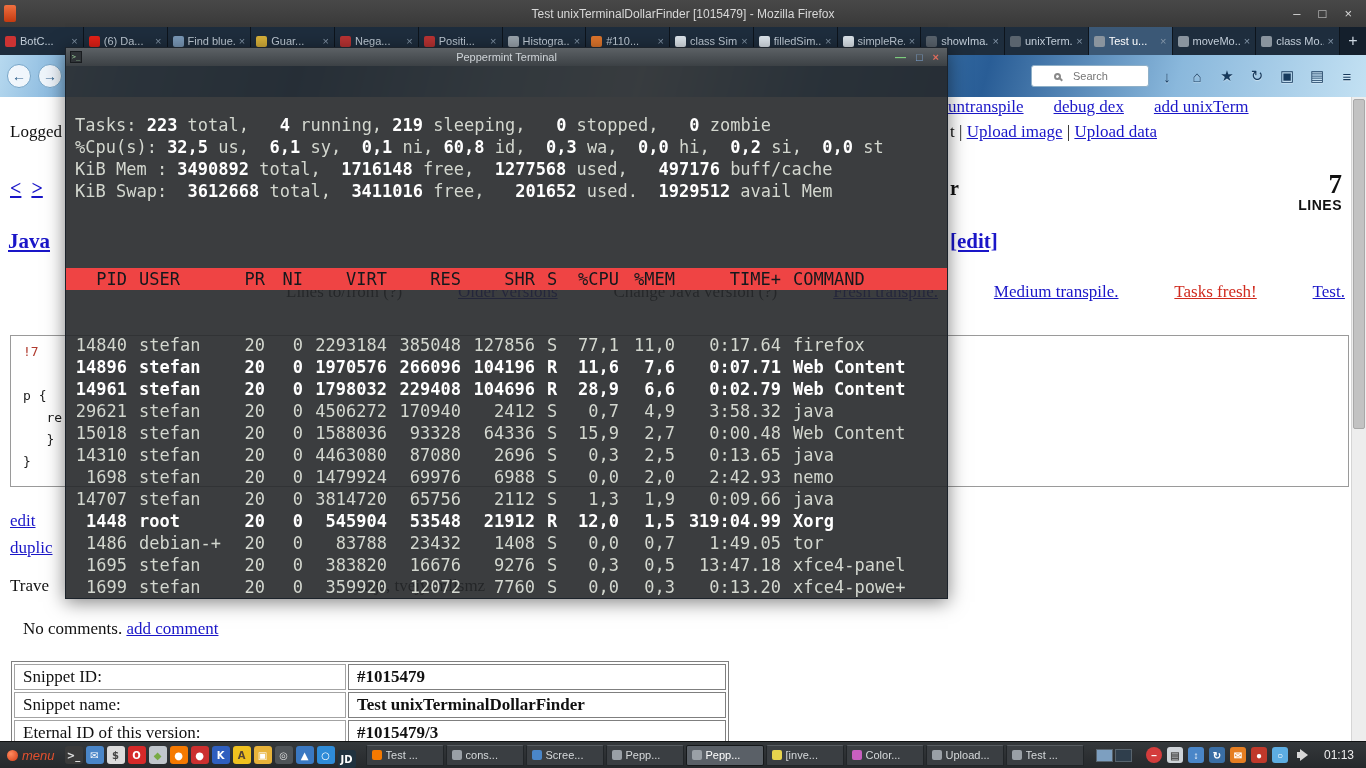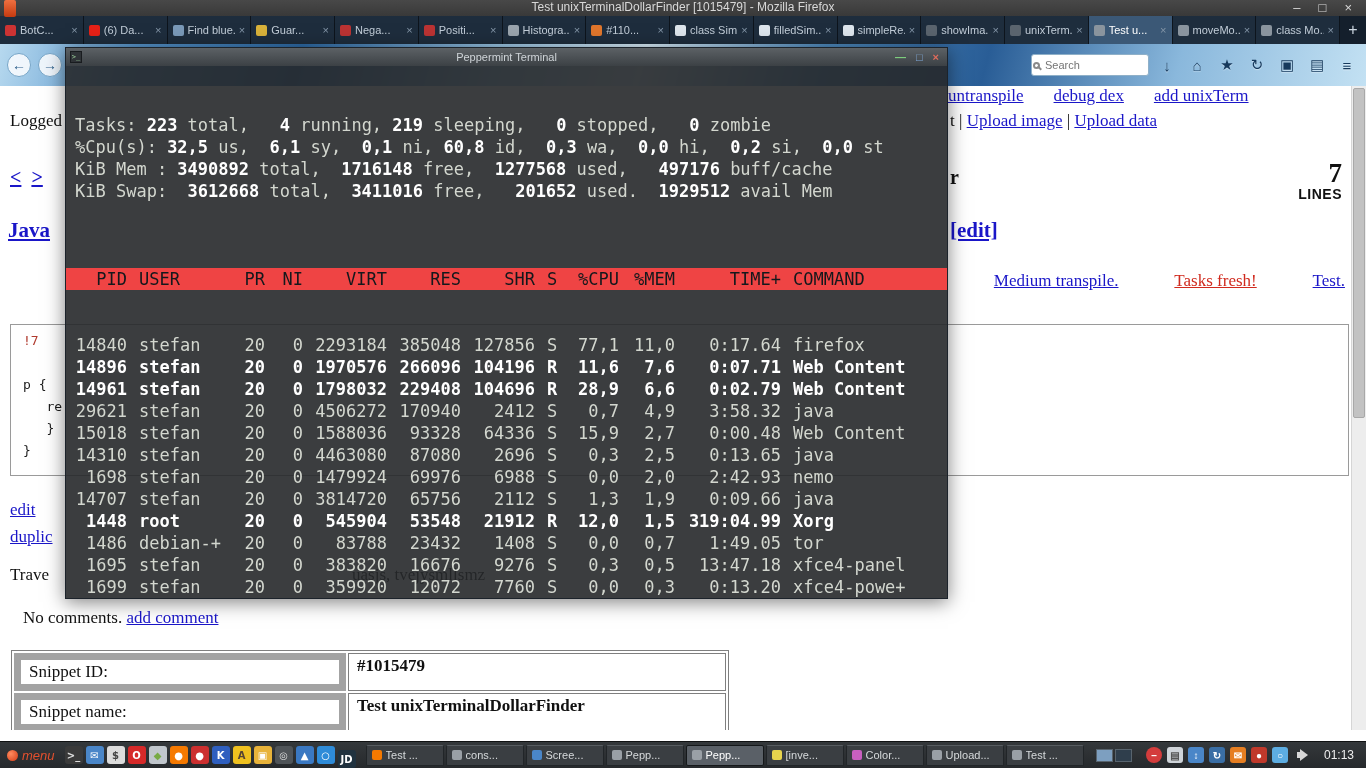--- a/index.html
+++ b/index.html
@@ -1,40 +1,40 @@
 <!DOCTYPE html>
 <html><head>
 <meta charset="utf-8">
 <style>
   *{margin:0;padding:0;box-sizing:border-box}
   html,body{width:1366px;height:768px;overflow:hidden}
   body{font-family:"Liberation Sans",sans-serif;background:#fff;position:relative}
   #screen{position:relative;width:1366px;height:768px;overflow:hidden}
 
   
-  #titlebar{height:16px;background:linear-gradient(#484848,#393939);display:flex;color:#d8d8d8;font-size:12px;position:relative}
+  #titlebar{height:27px;background:linear-gradient(#484848,#393939);display:flex;align-items:center;color:#d8d8d8;font-size:12px;position:relative}
   #win-icon{width:12px;height:17px;background:linear-gradient(#f07040,#c43a10);margin-left:4px;border-radius:2px;flex:none}
   #titlebar .title{position:absolute;left:0;right:0;text-align:center;pointer-events:none}
   #titlebar .controls{margin-left:auto;display:flex;gap:18px;padding-right:14px;z-index:1;font-size:13px}
 
   
   #tabbar{height:28px;background:#141f2c;display:flex}
   #tab-strip{display:flex;flex:1;min-width:0}
   .tab{flex:1 1 0;min-width:0;display:flex;align-items:center;gap:4px;padding:0 5px;background:#1e2d3d;border-right:1px solid #0d141c;color:#c2cdd8;font-size:11px}
   .tab.active{background:#3b5876;color:#fff}
   .favicon{width:11px;height:11px;border-radius:2px;flex:none}
   .tab-label{flex:1;white-space:nowrap;overflow:hidden}
   .tab-close{flex:none;font-size:11px;color:#8496a8}
   #new-tab{width:26px;display:flex;align-items:center;justify-content:center;color:#cdd7e1;font-size:16px}
 
   
   #navbar{height:42px;display:flex;align-items:center;background:linear-gradient(105deg,#b7d9ef 0%,#5795cc 10%,#2d6aa6 22%,#98c4e4 36%,#daeefa 47%,#4e8abe 60%,#295d96 72%,#8ab8dc 86%,#c3e1f3 100%)}
   .nav-circle{width:24px;height:24px;border-radius:50%;background:rgba(250,252,254,.88);border:1px solid #76a5c8;color:#2d5f8a;display:flex;align-items:center;justify-content:center;font-size:14px;margin-left:7px;flex:none}
   #nav-right{margin-left:auto;display:flex;align-items:center;gap:7px;padding-right:8px}
-  #search-box{width:118px;height:22px;background:#fff;border:1px solid #8fb0c8;border-radius:3px;display:flex;align-items:center;gap:5px;padding:0 1px}
+  #search-box{width:118px;height:22px;background:#fff;border:1px solid #8fb0c8;border-radius:3px;display:flex;align-items:center;gap:12px;padding:0 22px}
   #search-box input{border:0;outline:0;width:100%;font-size:11px;color:#555;background:transparent;font-family:"Liberation Sans",sans-serif}
   .mag{width:7px;height:7px;border:2px solid #8a8a8a;border-radius:50%;position:relative;flex:none}
   .mag::after{content:"";position:absolute;width:5px;height:2px;background:#8a8a8a;right:-4px;bottom:-2px;transform:rotate(45deg)}
   #nav-icons{display:flex;align-items:center;gap:8px}
   .nav-icon{width:22px;height:22px;display:flex;align-items:center;justify-content:center;color:#16395c;font-size:15px;text-shadow:0 1px 1px rgba(255,255,255,.45)}
 
   
   #page{position:relative;height:644px;background:#fff;font-family:"Liberation Serif",serif;color:#111;font-size:17px;overflow:hidden;z-index:1}
   .frag{position:absolute;white-space:nowrap}
   a,.plink,.seg.link{color:#1a16c8;text-decoration:underline;cursor:pointer}
@@ -56,21 +56,21 @@
   .code-line.marker{color:#b03a2e}
   #action-row1{left:10px;top:414px}
   #action-right{position:absolute;left:948px;top:0;display:flex;gap:30px}
   #action-row2{left:10px;top:441px}
   #frag-traversal{left:10px;top:479px}
   #frag-bleed{left:352px;top:479px;color:#111}
   #frag-comments{left:23px;top:522px}
   #details-table{position:absolute;left:11px;top:564px;width:718px;border:1px solid #7f7f7f;background:#fff;padding:2px}
   .dt-row{display:flex;margin-bottom:2px}
   .dt-row:last-child{margin-bottom:0}
-  .dt-label{width:332px;border:7px solid #a3a3a3;padding:2px 8px}
+  .dt-label{width:332px;border:1px solid #a3a3a3;padding:2px 8px}
   .dt-value{flex:1;border:1px solid #7f7f7f;padding:2px 8px;margin-left:2px;font-weight:bold}
   #page-scrollbar{position:absolute;top:0;right:0;width:15px;height:100%;background:#ededed;border-left:1px solid #d5d5d5}
   #page-scroll-thumb{position:absolute;top:2px;left:1px;right:1px;height:330px;background:#c2c2c2;border:1px solid #a8a8a8;border-radius:2px}
 
   
   #terminal{position:absolute;left:65px;top:47px;width:883px;height:552px;z-index:10;border:1px solid #1c232b;box-shadow:0 3px 18px rgba(0,0,0,.5);display:flex;flex-direction:column}
   #term-titlebar{height:18px;background:linear-gradient(#5c6165,#3c4145);display:flex;align-items:center;color:#cfd4d8;font-size:11px;position:relative;flex:none}
   #term-icon{width:12px;height:12px;background:#2f3337;border:1px solid #191c1f;color:#9fd49f;font-size:7px;line-height:10px;text-align:center;margin-left:4px;font-family:"DejaVu Sans Mono",monospace;flex:none}
   #term-titlebar .t-title{position:absolute;left:0;right:0;text-align:center;pointer-events:none}
   #term-controls{margin-left:auto;display:flex;gap:10px;padding-right:8px;z-index:1;font-size:11px;font-weight:bold}

